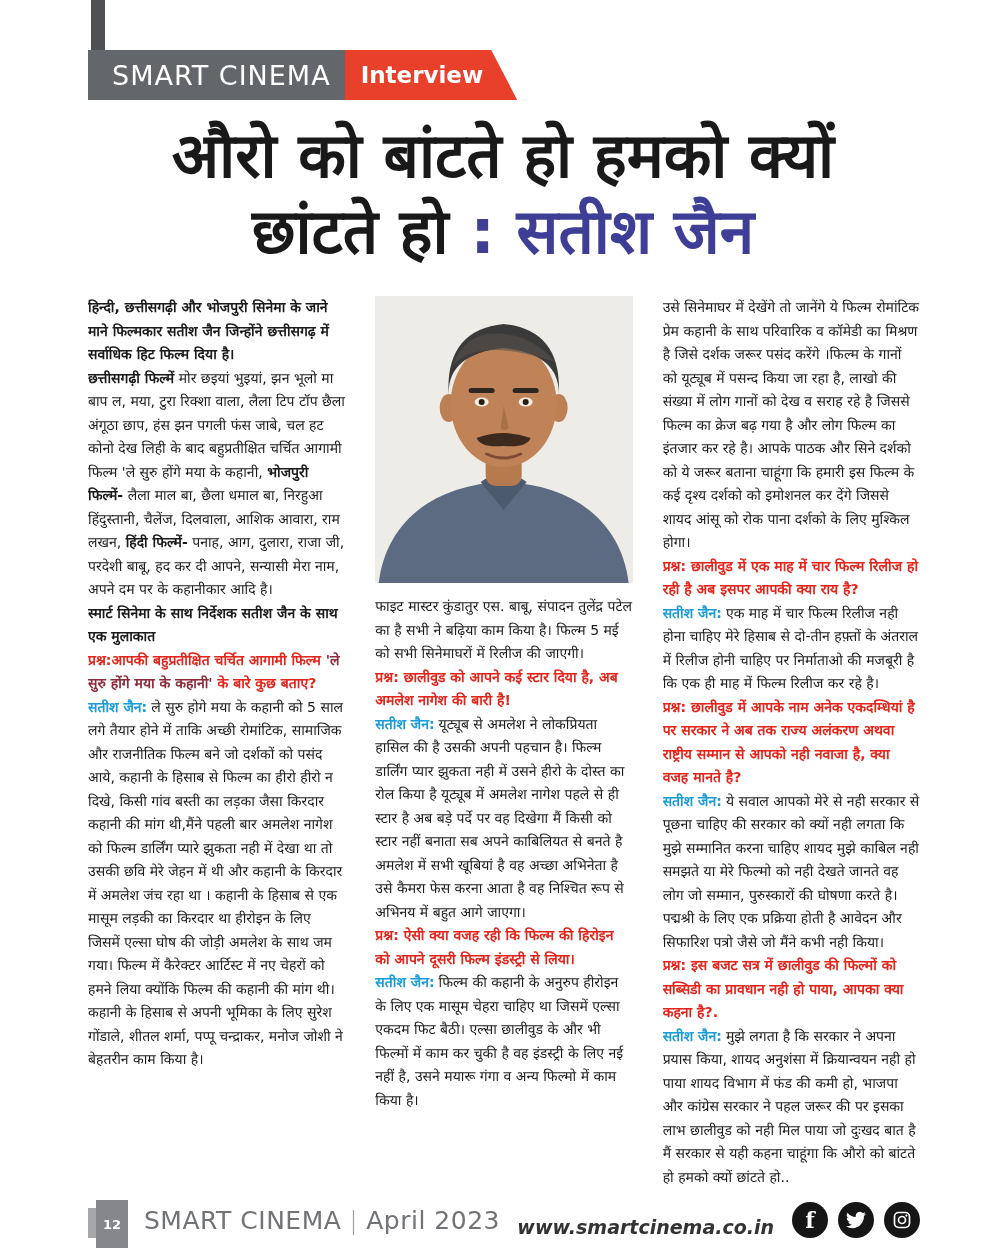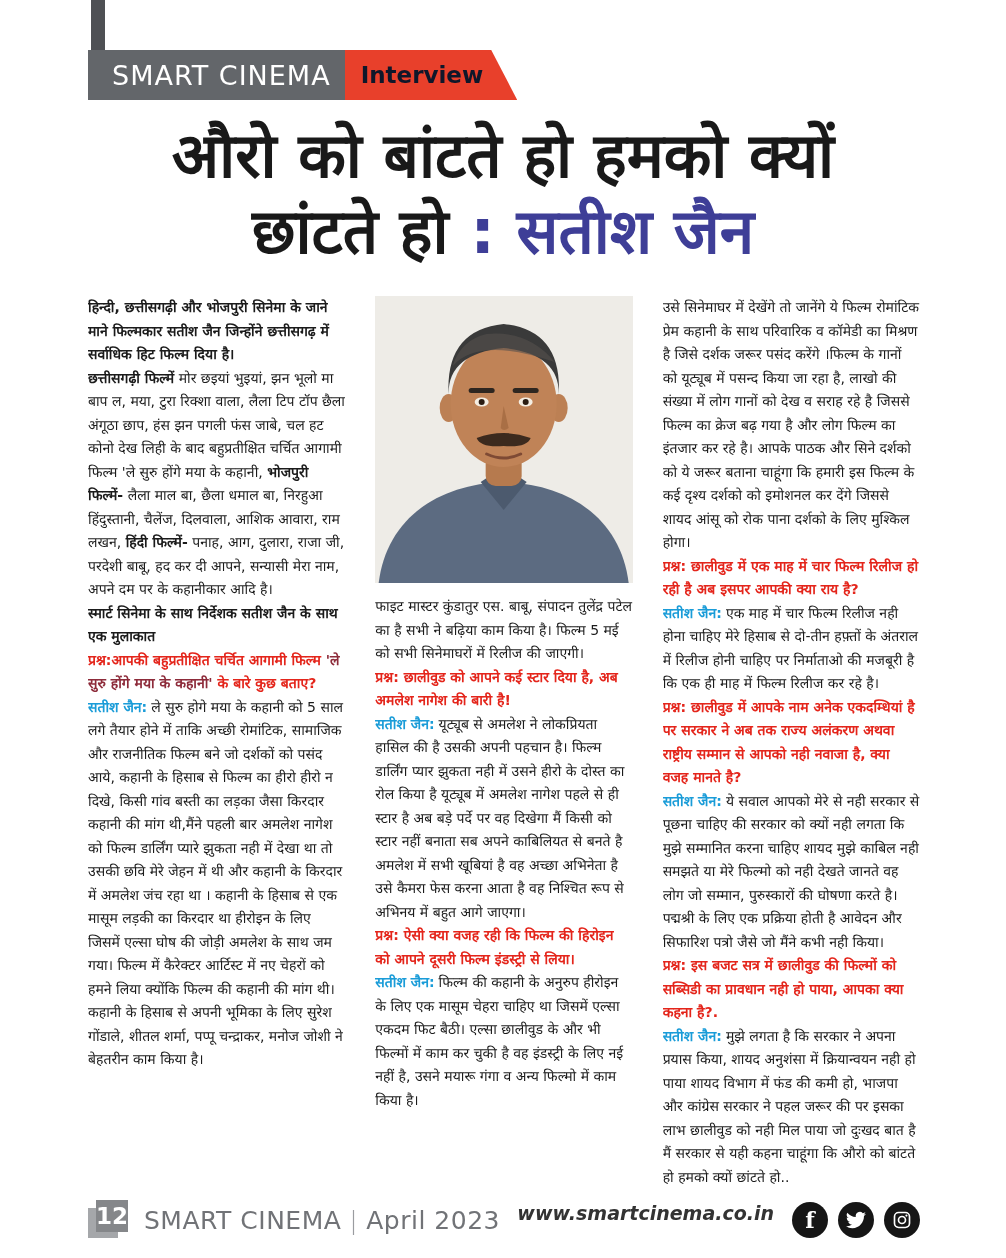--- a/index.html
+++ b/index.html
@@ -7,21 +7,21 @@
     position:relative; width:1006px; height:1258px; margin:0 auto;
     background:#ffffff; overflow:hidden;
     font-family:"DejaVu Sans","Liberation Sans",sans-serif;
     color:#1b1b1b;
   }
   
   .corner-bar{position:absolute; left:91px; top:0; width:14px; height:78px; background:#4e5054;}
   .header-band{position:absolute; left:88px; top:50px; height:50px; display:flex; align-items:stretch;}
   .brand-box{background:#63666a; color:#fff; display:flex; align-items:center;
     padding:0 14px 0 24px; font-size:27px; letter-spacing:1px; white-space:nowrap;}
-  .section-box{background:#e8402b; color:#0f172a; display:flex; align-items:center;
+  .section-box{background:#e8402b; color:#ffffff; display:flex; align-items:center;
     padding:0 34px 0 16px; font-size:23px; font-weight:bold; white-space:nowrap;
     clip-path:polygon(0 0, calc(100% - 26px) 0, 100% 100%, 0 100%);}
   
   .headline{margin:118px 60px 0 60px; text-align:center; font-weight:900;
     font-size:62px; line-height:1.22; color:#191919; letter-spacing:0px;}
   .headline .blue{color:#3e3e97;}
   
   .content{position:absolute; left:88px; right:86px; top:296px; height:900px;
     display:flex; gap:30px; overflow:hidden;}
   .col{flex:1 1 0; overflow:hidden; font-size:14px; line-height:23.5px; text-align:left;}
@@ -33,25 +33,25 @@
   .alabel{color:#1a9cd8; font-weight:bold; margin-right:4px;}
   
   .photo{width:100%; height:287px; margin-bottom:12px; background:#f1efeb; overflow:hidden;}
   .photo svg{display:block; width:100%; height:100%;}
   
   .footer{position:absolute; left:88px; right:86px; bottom:14px; height:48px;
     display:flex; justify-content:space-between; align-items:center;}
   .footer-left{display:flex; align-items:center; gap:16px;}
   .page-badge{position:relative; width:40px; height:40px;}
   .badge-back{position:absolute; left:0; top:8px; width:30px; height:30px; background:#a5a7aa;}
-  .badge-front{position:absolute; left:8px; top:0; width:32px; height:32px; background:#85878a;
-    color:#fff; font-weight:bold; font-size:23px; display:flex; align-items:center; justify-content:center;}
+  .badge-front{position:absolute; left:8px; top:0; width:32px; height:48px; background:#85878a;
+    color:#fff; font-weight:bold; font-size:13px; display:flex; align-items:center; justify-content:center;}
   .mag-line{color:#717377; font-size:25px; letter-spacing:0.5px; white-space:nowrap;}
   .mag-sep{color:#9a9ca0; padding:0 8px; font-weight:300;}
-  .footer-right{display:flex; align-items:flex-start; gap:10px;}
+  .footer-right{display:flex; align-items:flex-end; gap:10px;}
   .website{font-style:italic; font-weight:bold; color:#333; font-size:19px; margin-right:8px;}
   .soc{width:36px; height:36px; border-radius:50%; background:#161616; color:#fff;
     display:flex; align-items:center; justify-content:center; overflow:hidden;}
   .soc span{font-family:"DejaVu Serif","Liberation Serif",serif; font-weight:bold; font-size:22px; line-height:1;}
   .soc svg{width:20px; height:20px; display:block;}
 </style>
 </head>
 <body>
 
 <div class="page">

